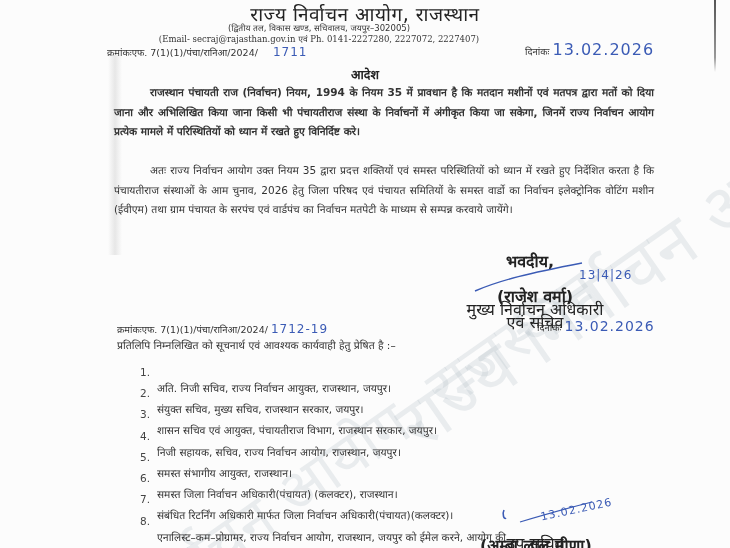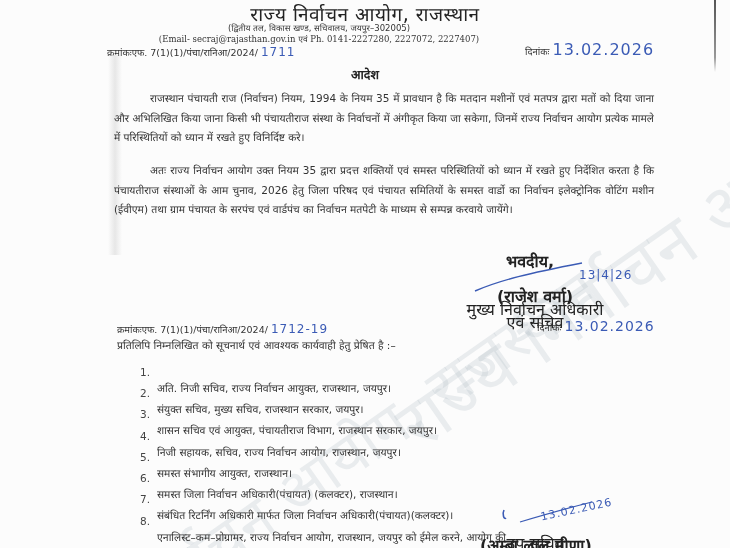--- a/index.html
+++ b/index.html
@@ -49,30 +49,30 @@
 
   <div class="watermark" style="left:330px; top:150px;">राज्य निर्वाचन आयोग, राजस्थान</div>
   <div class="watermark" style="left:-40px; top:440px; font-size:60px;">राज्य निर्वाचन आयोग, राजस्थान</div>
 
   <div class="abs title" style="top:1px;">राज्य निर्वाचन आयोग, राजस्थान</div>
   <div class="abs sub" style="top:22px;">(द्वितीय तल, विकास खण्ड, सचिवालय, जयपुर–302005)</div>
   <div class="abs sub" style="top:33px; font-family:'DejaVu Serif', serif;">(Email- secraj@rajasthan.gov.in एवं Ph. 0141-2227280, 2227072, 2227407)</div>
 
   <div class="abs ref" style="left:107px; top:45px;">
     <span>क्रमांकःएफ. 7(1)(1)/पंचा/रानिआ/2024/</span>
-    <span class="hand" style="font-size:12px;">1711</span>
+    <span class="hand" style="font-size:12px;margin-left:12px;">1711</span>
   </div>
   <div class="abs ref" style="left:525px; top:40px;">
     <span>दिनांकः</span>
     <span class="hand" style="font-size:16px;">13.02.2026</span>
   </div>
 
   <div class="abs heading">आदेश</div>
 
-  <div class="para" style="top:89px;">
+  <div class="para" style="top:83px;font-weight:bold;">
     <span class="indent"></span><span>राजस्थान पंचायती राज (निर्वाचन) नियम, 1994 के नियम 35 में प्रावधान है कि मतदान मशीनों एवं मतपत्र द्वारा मतों को दिया जाना और अभिलिखित किया जाना किसी भी पंचायतीराज संस्था के निर्वाचनों में अंगीकृत किया जा सकेगा, जिनमें राज्य निर्वाचन आयोग प्रत्येक मामले में परिस्थितियों को ध्यान में रखते हुए विनिर्दिष्ट करे।</span>
   </div>
   <div class="para" style="top:161px;">
     <span class="indent"></span><span>अतः राज्य निर्वाचन आयोग उक्त नियम 35 द्वारा प्रदत्त शक्तियों एवं समस्त परिस्थितियों को ध्यान में रखते हुए निर्देशित करता है कि पंचायतीराज संस्थाओं के आम चुनाव, 2026 हेतु जिला परिषद एवं पंचायत समितियों के समस्त वार्डो का निर्वाचन इलेक्ट्रोनिक वोटिंग मशीन (ईवीएम) तथा ग्राम पंचायत के सरपंच एवं वार्डपंच का निर्वाचन मतपेटी के माध्यम से सम्पन्न करवाये जायेंगे।</span>
   </div>
 
   <div class="abs sig" style="left:495px; top:250px; width:70px; font-weight:bold;">भवदीय,</div>
   <svg class="stroke" style="left:470px; top:255px;" width="120" height="40">
     <path d="M5 36 C 30 25, 60 18, 112 8" stroke="#3b5bb5" stroke-width="1.4" fill="none"></path>
   </svg>

